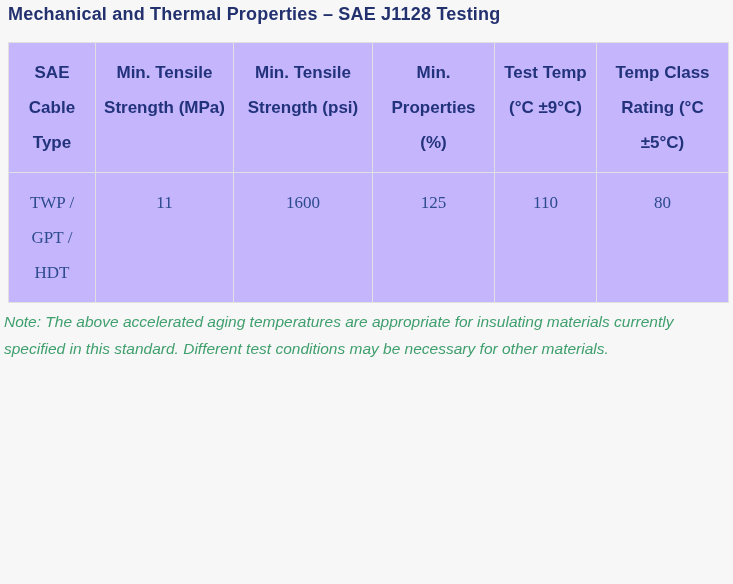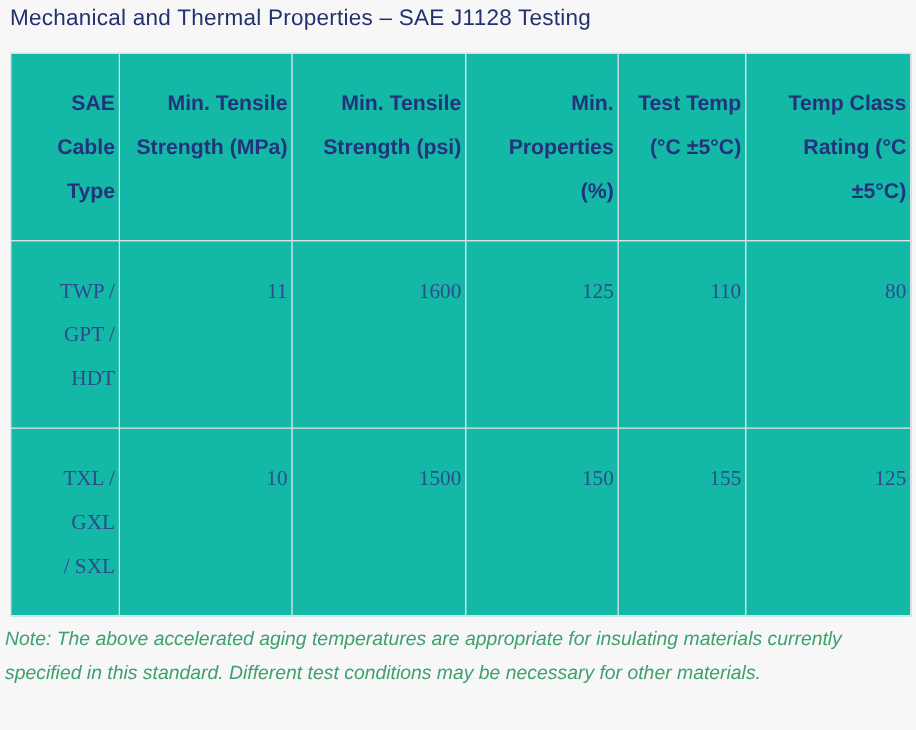--- a/index.html
+++ b/index.html
@@ -9,44 +9,44 @@
   body {
     width: 733px;
     height: 584px;
     background: #f7f7f8;
     font-family: "Liberation Sans", sans-serif;
     overflow: hidden;
   }
   .title {
     margin: 4px 0 0 8px;
     font-size: 18px;
-    font-weight: 400;
+    font-weight: 700;
     letter-spacing: 0.2px;
     color: #23316f;
   }
   .props-table {
     border-collapse: collapse;
     table-layout: fixed;
     width: 720px;
     margin: 17px 0 0 8px;
   }
   .props-table col.c1 { width: 87px; }
   .props-table col.c2 { width: 138px; }
   .props-table col.c3 { width: 139px; }
   .props-table col.c4 { width: 122px; }
   .props-table col.c5 { width: 102px; }
   .props-table col.c6 { width: 132px; }
   .props-table th, .props-table td {
     border: 1px solid #e0e0e2;
-    text-align: right;
+    text-align: center;
     vertical-align: top;
     white-space: pre-line;
     line-height: 35px;
-    padding: 22px 3px;
-    background: #14b8a6;
+    padding: 12px 3px;
+    background: #c4b5fd;
   }
   .props-table th {
     color: #22337b;
     font-size: 17px;
     font-weight: 700;
   }
   .props-table td {
     color: #2d4b8d;
     font-size: 17px;
     font-weight: 400;
@@ -82,44 +82,35 @@
 Cable
 Type</th>
         <th>Min. Tensile
 Strength (MPa)</th>
         <th>Min. Tensile
 Strength (psi)</th>
         <th>Min.
 Properties
 (%)</th>
         <th>Test Temp
-(°C ±5°C)</th>
+(°C ±9°C)</th>
         <th>Temp Class
 Rating (°C
 ±5°C)</th>
       </tr>
     </thead>
     <tbody>
       <tr>
         <td>TWP /
 GPT /
 HDT</td>
         <td>11</td>
         <td>1600</td>
         <td>125</td>
         <td>110</td>
         <td>80</td>
       </tr>
-      <tr>
-        <td>TXL / GXL
-/ SXL</td>
-        <td>10</td>
-        <td>1500</td>
-        <td>150</td>
-        <td>155</td>
-        <td>125</td>
-      </tr>
     </tbody>
   </table>
 
   <p class="note">Note: The above accelerated aging temperatures are appropriate for insulating materials currently specified in this standard. Different test conditions may be necessary for other materials.</p>
 
 </div>
 
 </body></html>

